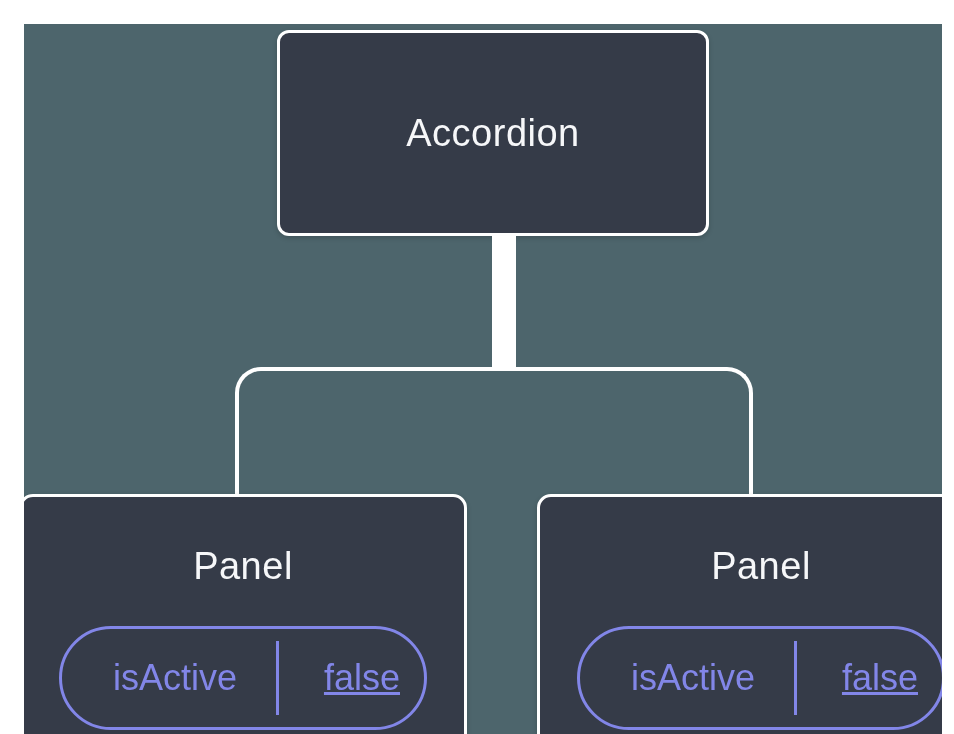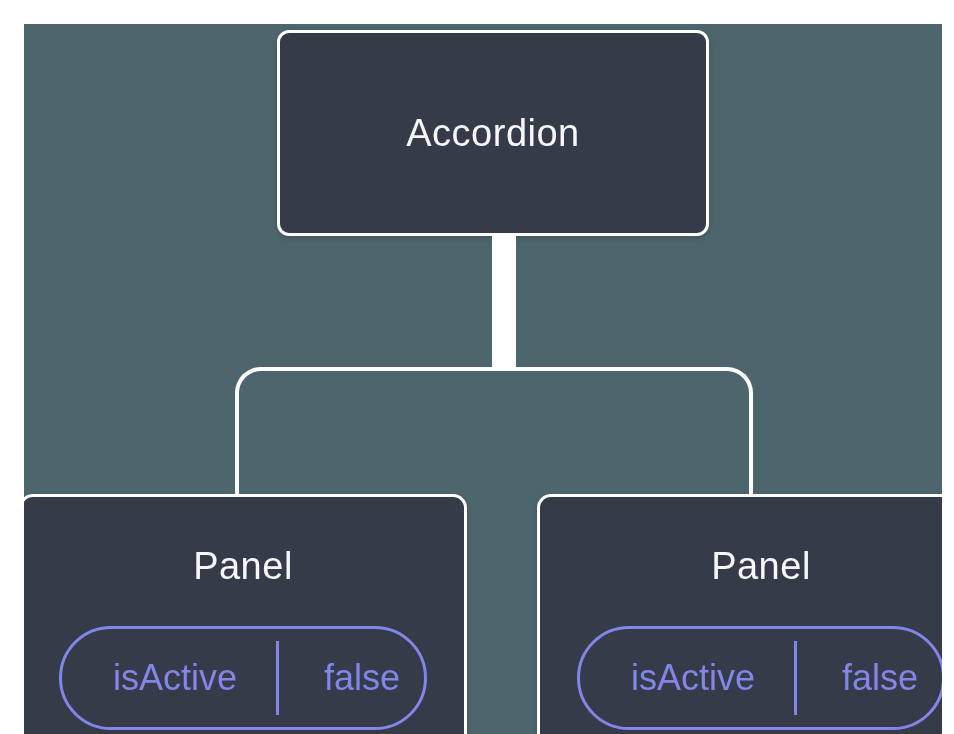--- a/index.html
+++ b/index.html
@@ -92,20 +92,21 @@
     color: var(--accent);
     font-size: 36px;
     font-weight: 500;
   }
   .pill-name {
     width: 215px;
     border-right: 3px solid var(--accent);
   }
   .pill-value {
     flex: 1;
+    text-decoration: underline;
   }
 </style>
 </head>
 <body>
 
 <div class="canvas">
 
   <div class="node root-node">
     <span class="node-label">Accordion</span>
   </div>

